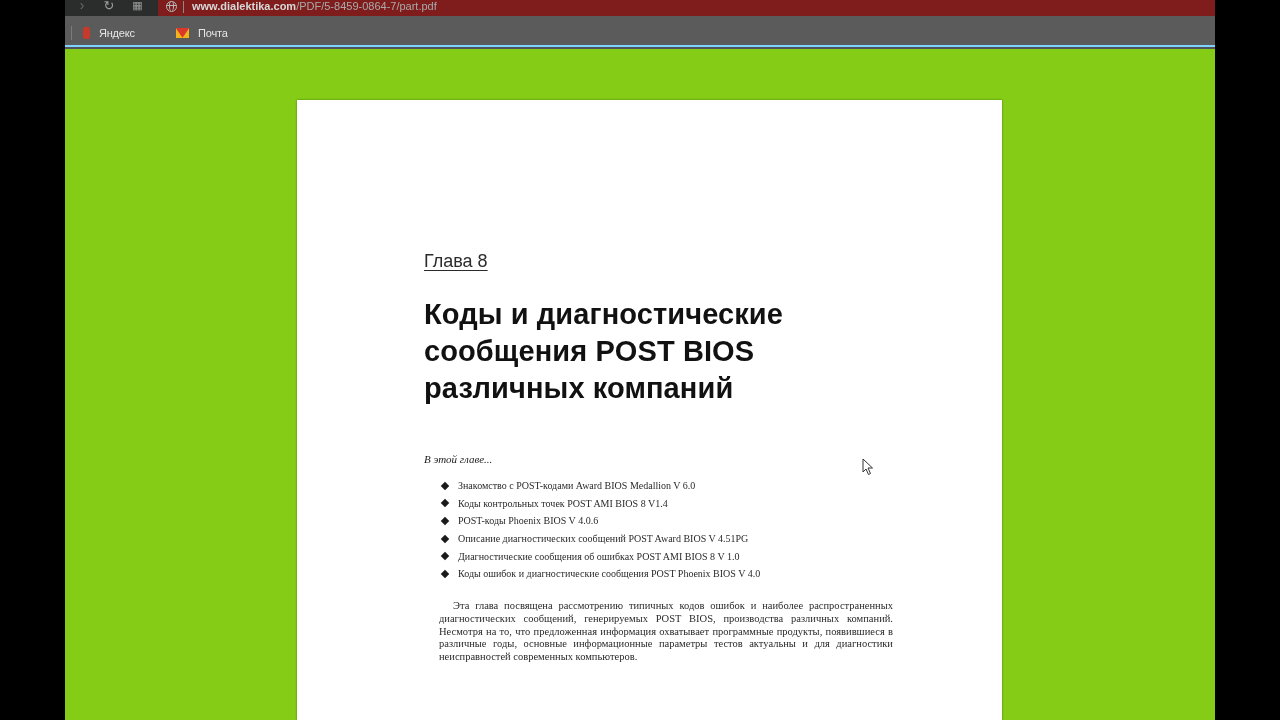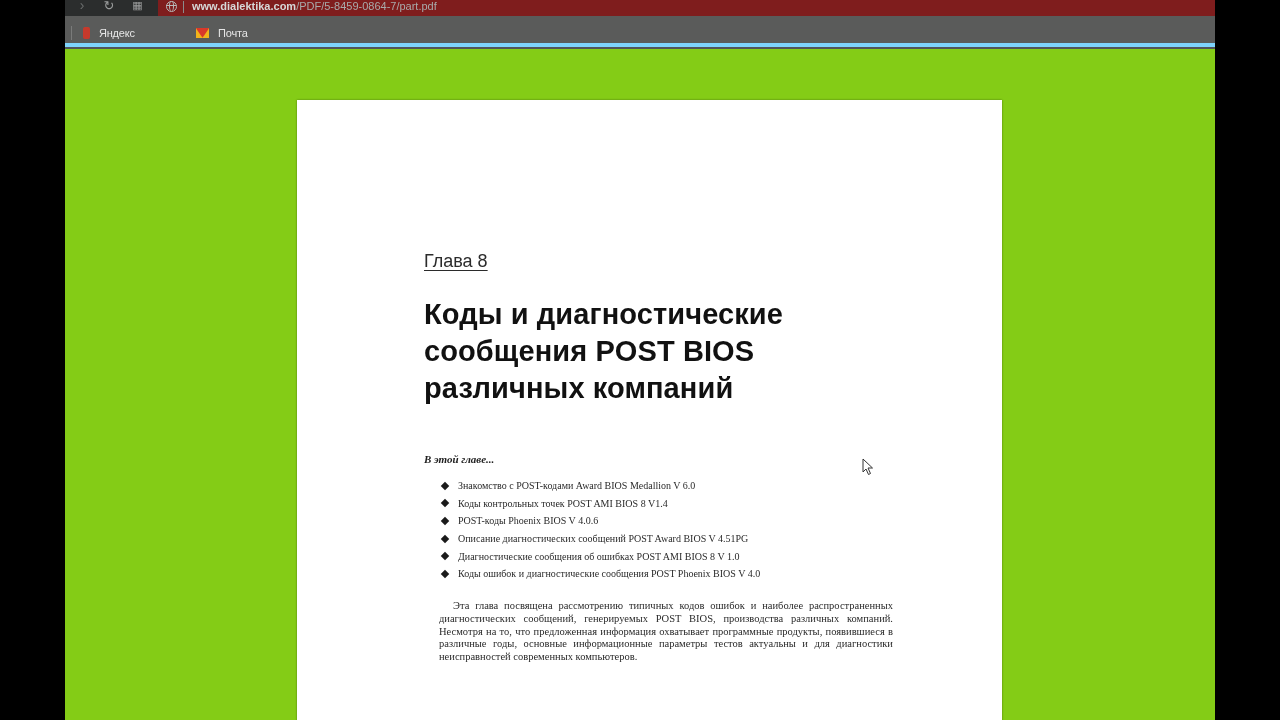--- a/index.html
+++ b/index.html
@@ -18,39 +18,39 @@
     .nav-tabs { left: 64px; width: 16px; font-size: 11px; letter-spacing: -1px; }
 
     .address-field { position: absolute; left: 93px; top: 0; width: 1057px; height: 32px; background: #7f1d1d; border-bottom: 4px solid #14b8a6; }
     .globe-icon { position: absolute; left: 8px; top: 1px; width: 11px; height: 11px; border: 1.5px solid #b7b9b9; border-radius: 50%; }
     .globe-icon::before { content: ""; position: absolute; left: 2px; top: -1px; width: 3px; height: 10px; border: 1px solid #b7b9b9; border-radius: 50%; border-top: none; border-bottom: none; }
     .globe-icon::after { content: ""; position: absolute; left: -1px; top: 3px; width: 10px; height: 1px; background: #b7b9b9; }
     .addr-sep { position: absolute; left: 25px; top: 1px; width: 1px; height: 12px; background: #8a8c8c; }
     .url-text { position: absolute; left: 34px; top: 0; font-size: 11px; line-height: 12px; color: #a8aaaa; white-space: nowrap; }
     .url-text b { color: #d6d8d8; font-weight: bold; }
 
-    .bookmarks-bar { position: absolute; left: 0; top: 16px; width: 1150px; height: 31px; background: #5a5b5a; border-bottom: 4px solid #7dd3fc; }
+    .bookmarks-bar { position: absolute; left: 0; top: 16px; width: 1150px; height: 31px; background: #5a5b5a; border-bottom: 2px solid #7dd3fc; }
     .bm-divider { position: absolute; left: 6px; top: 10px; width: 1px; height: 14px; background: #7a7b7a; }
     .bookmark { position: absolute; top: 9px; height: 16px; display: flex; align-items: center; cursor: pointer; }
     .bm-yandex { left: 18px; }
-    .bm-mail { left: 103px; padding-left: 28px; }
+    .bm-mail { left: 83px; padding-left: 28px; }
     .yandex-icon { width: 7px; height: 12px; background: #c63a2c; border-radius: 2px; margin-right: 9px; }
     .mail-icon { width: 13px; height: 10px; background: #f2b31b; position: relative; margin-right: 9px; overflow: hidden; }
     .mail-icon::before { content: ""; position: absolute; left: 0; top: -6px; width: 13px; height: 13px; background: #d9382a; transform: scaleX(0.7) rotate(45deg); transform-origin: center; }
     .bm-label { font-size: 11px; color: #e6e6e6; letter-spacing: -0.2px; }
 
     .viewer { position: absolute; left: 0; top: 49px; width: 1150px; height: 671px; background: #84cc16; }
 
     .pdf-page { position: absolute; left: 232px; top: 51px; width: 705px; height: 640px; background: #ffffff; box-shadow: 0 0 2px rgba(0,0,0,0.4); }
 
     .chapter-label { position: absolute; left: 127px; top: 151px; font-size: 18px; color: #2b2b2b; text-decoration: underline; text-underline-offset: 3px; text-decoration-thickness: 1px; }
     .chapter-title { position: absolute; left: 127px; top: 196px; width: 520px; font-size: 29px; line-height: 37px; font-weight: bold; color: #111; letter-spacing: 0.1px; }
     .chapter-title span { display: block; white-space: nowrap; }
 
-    .intro-heading { position: absolute; left: 127px; top: 353px; font-family: "Liberation Serif", serif; font-style: italic; font-weight: bold; font-size: 11px; color: #222; }
+    .intro-heading { position: absolute; left: 127px; top: 353px; font-family: "Liberation Serif", serif; font-style: italic; font-weight: normal; font-size: 11px; color: #222; }
 
     .topic-list { position: absolute; left: 143px; top: 377px; list-style: none; }
     .topic-item { display: flex; align-items: center; height: 17.6px; font-family: "Liberation Serif", serif; font-size: 10px; color: #2a2a2a; white-space: nowrap; }
     .diamond-icon { width: 6px; height: 6px; background: #1a1a1a; transform: rotate(45deg); margin: 0 10px 0 2px; flex: none; }
 
     .body-text { position: absolute; left: 127px; top: 500px; width: 454px; font-family: "Liberation Serif", serif; font-size: 10.5px; line-height: 12.8px; color: #2a2a2a; text-align: justify; margin-left: 15px; }
     .body-text p { text-indent: 14px; hyphens: manual; }
 
     .cursor-icon { position: absolute; left: 862px; top: 458px; width: 12px; height: 18px; pointer-events: none; }
   </style>

